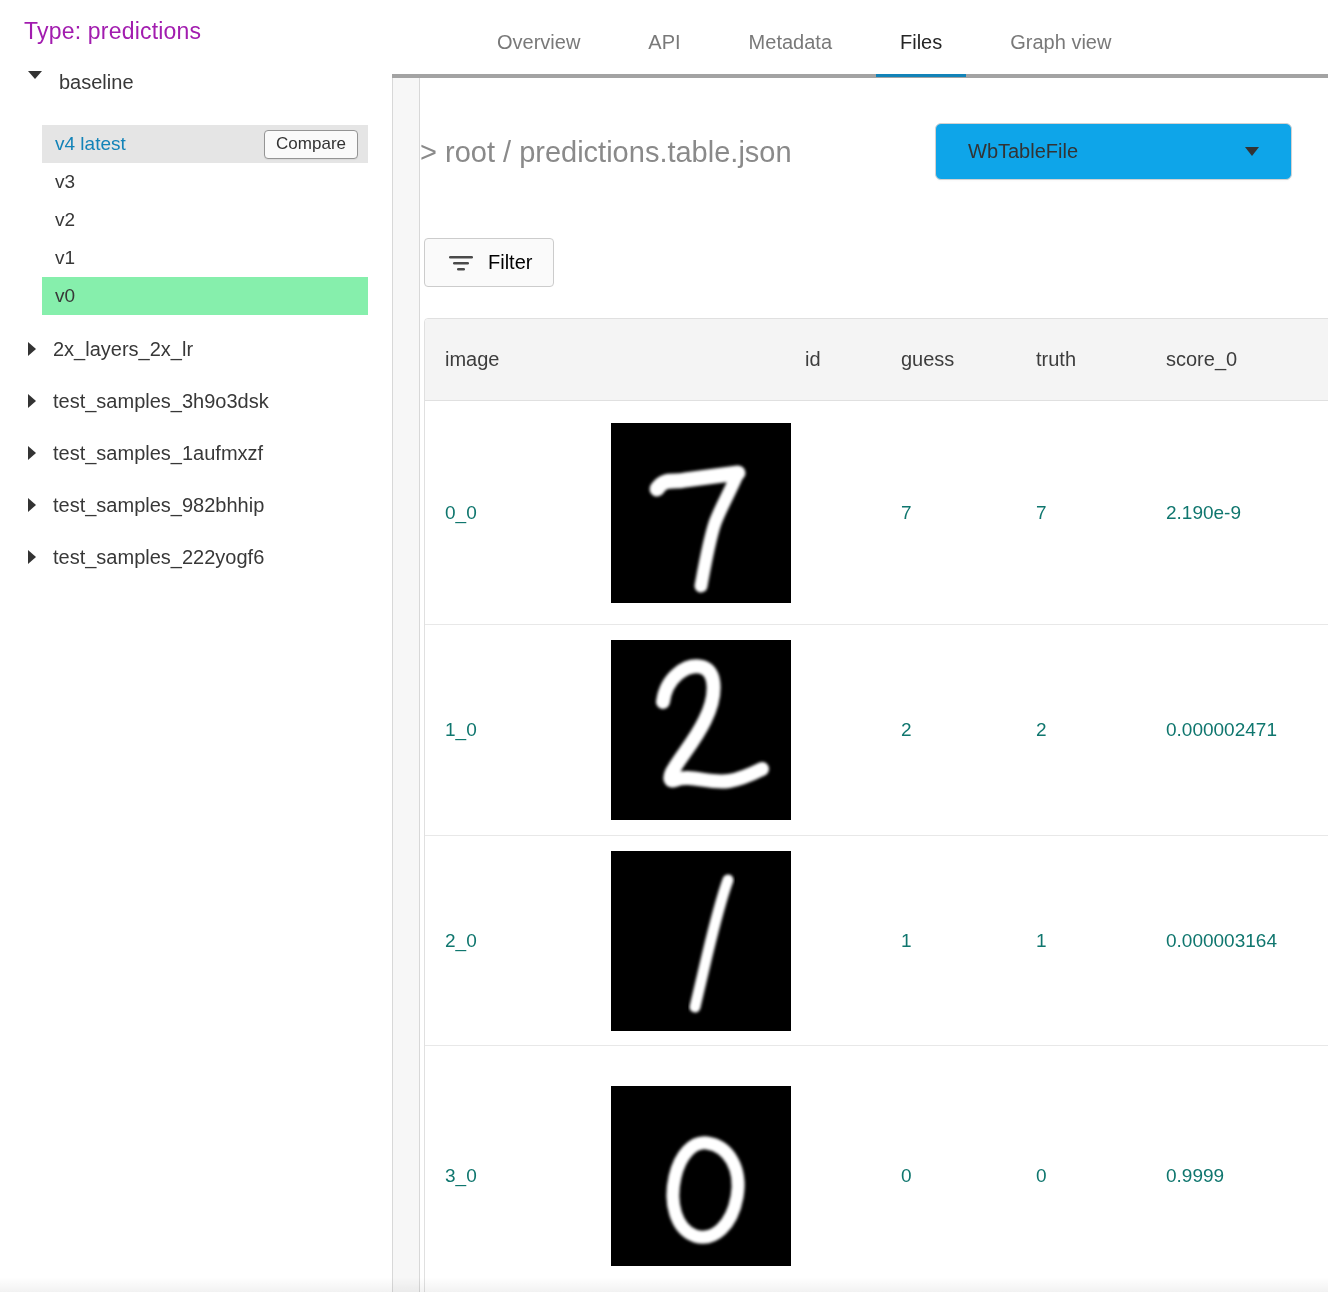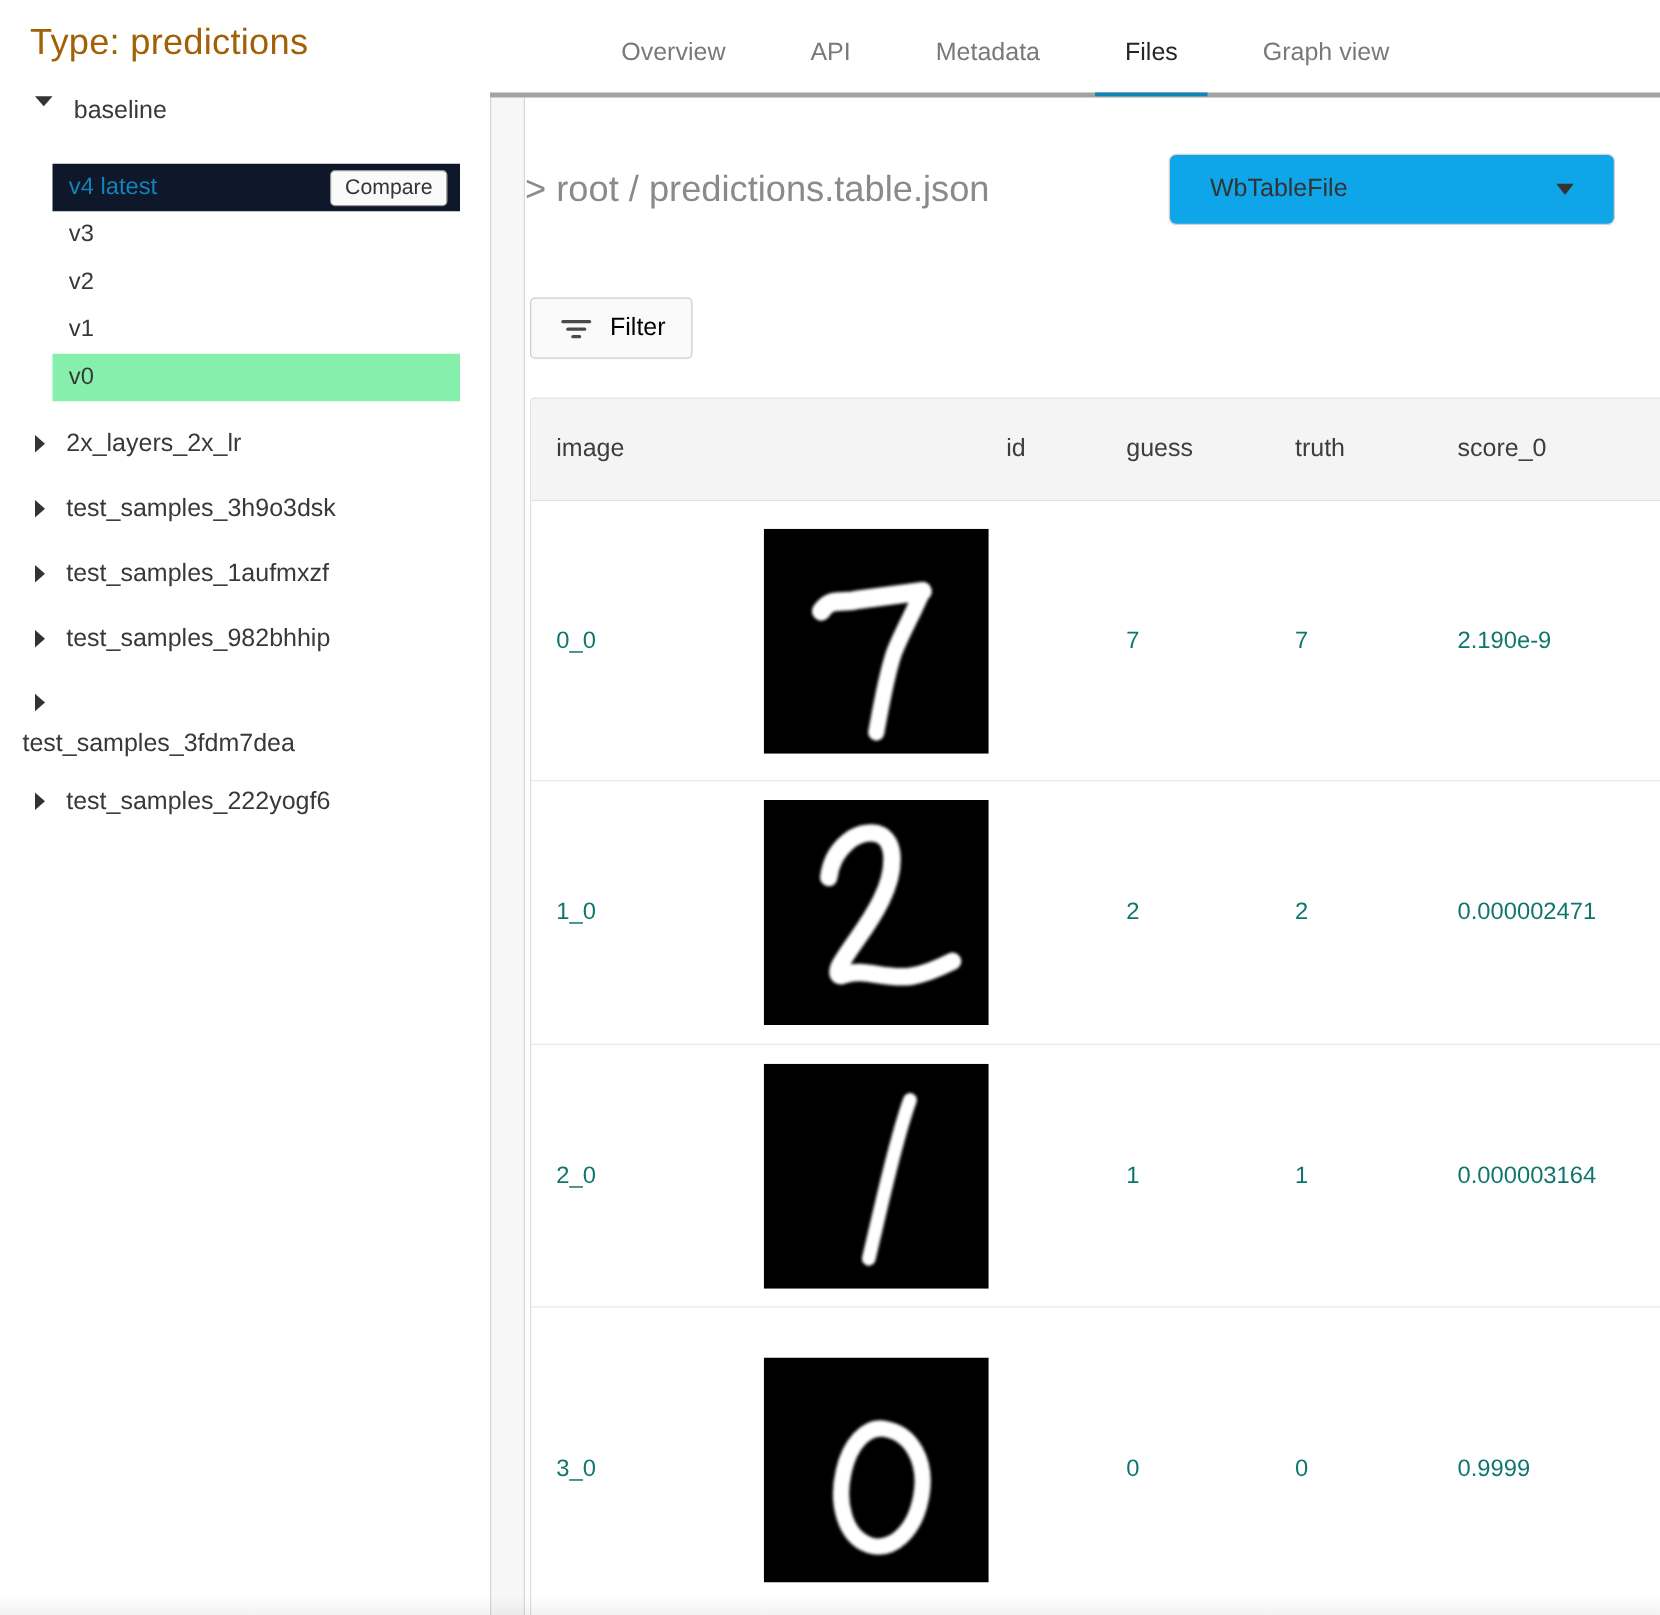--- a/index.html
+++ b/index.html
@@ -2,32 +2,32 @@
 <html><head>
 <meta charset="utf-8">
 <style>
   * { margin:0; padding:0; box-sizing:border-box; }
   html,body { width:1328px; height:1292px; overflow:hidden; background:#fff;
     font-family:"Liberation Sans", sans-serif; color:#383838; }
   .app { position:relative; width:1328px; height:1292px; }
 
   
   .sidebar { position:absolute; left:0; top:0; width:392px; height:100%; background:#fff; }
-  .sidebar-title { padding:18px 0 0 24px; font-size:29px; color:#a16207; letter-spacing:0.2px; }
+  .sidebar-title { padding:18px 0 0 24px; font-size:23px; color:#a21caf; letter-spacing:0.2px; }
   .tree { margin-top:26px; }
   .tree-root { display:flex; align-items:flex-start; gap:17px; padding-left:28px; height:38px;
     font-size:20px; cursor:pointer; }
   .arrow-down { width:0; height:0; border-left:7px solid transparent; border-right:7px solid transparent;
     border-top:8px solid #333; flex:0 0 auto; }
   .arrow-right { width:0; height:0; border-top:7px solid transparent; border-bottom:7px solid transparent;
     border-left:8px solid #333; flex:0 0 auto; }
   .versions { margin-top:16px; }
   .version-row { margin-left:42px; width:326px; height:38px; display:flex; align-items:center;
     justify-content:space-between; padding:0 10px 0 13px; font-size:19px; cursor:pointer; }
-  .version-row.latest { background:#0f172a; }
+  .version-row.latest { background:#e5e5e5; }
   .version-row.latest .v-label { color:#1283b8; }
   .version-row.selected { background:#86efac; }
   .compare-btn { font-size:17px; color:#333; background:#fafafa; border:1px solid #949494;
     border-radius:4px; padding:3px 11px 4px; cursor:pointer; box-shadow:0 1px 1px rgba(0,0,0,0.05); }
   .tree-items { margin-top:8px; }
   .tree-item { display:flex; align-items:center; gap:17px; padding-left:28px; height:52px;
     font-size:20px; cursor:pointer; }
   .tree-item.wrap { display:block; height:auto; padding:14px 0 0 28px; }
   .tree-item.wrap .arrow-right { display:inline-block; margin-top:4px; }
   .tree-item.wrap .item-label { display:block; margin-left:-10px; line-height:40px; }
@@ -131,24 +131,20 @@
           <span class="item-label">test_samples_3h9o3dsk</span>
         </div>
         <div class="tree-item">
           <span class="arrow-right"></span>
           <span class="item-label">test_samples_1aufmxzf</span>
         </div>
         <div class="tree-item">
           <span class="arrow-right"></span>
           <span class="item-label">test_samples_982bhhip</span>
         </div>
-        <div class="tree-item wrap">
-          <span class="arrow-right"></span>
-          <span class="item-label">test_samples_3fdm7dea</span>
-        </div>
         <div class="tree-item">
           <span class="arrow-right"></span>
           <span class="item-label">test_samples_222yogf6</span>
         </div>
       </div>
     </div>
   </div>
 
   <div class="v-scroll-track"></div>
 

